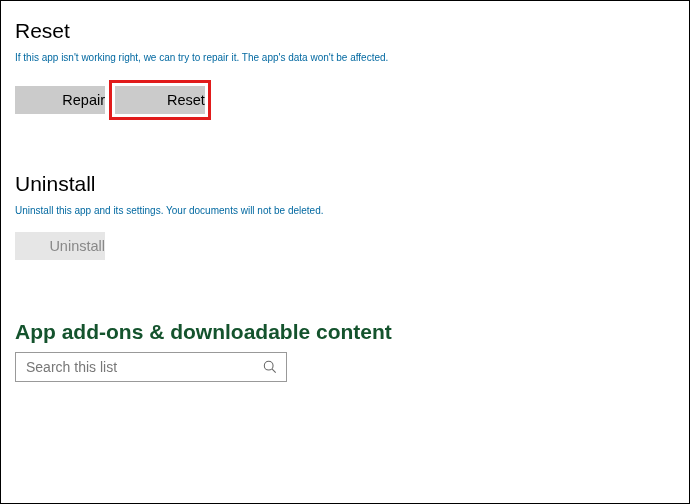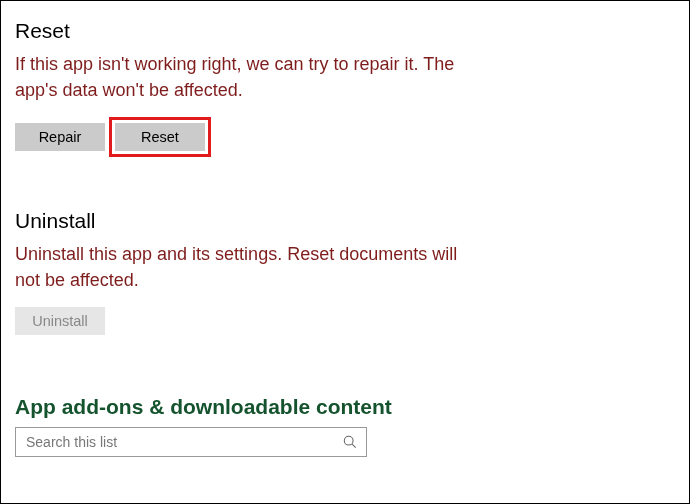--- a/index.html
+++ b/index.html
@@ -25,33 +25,33 @@
       margin-bottom: 8px;
       color: #000;
     }
     .section-title-bold {
       font-size: 21px;
       font-weight: 600;
       margin-bottom: 8px;
       color: #14532d;
     }
     .desc {
-      font-size: 18px;
-      color: #7f1d1d;
+      font-size: 10px;
+      color: #0369a1;
       line-height: 1.45;
       margin-bottom: 14px;
       max-width: 460px;
     }
     .btn {
       display: inline-block;
       background: #cbcbcb;
       border: none;
       padding: 6px 0;
       width: 90px;
-      text-align: center;
+      text-align: right;
       font-size: 14.5px;
       font-family: inherit;
       color: #000;
       cursor: pointer;
       margin-bottom: 14px;
     }
     .btn-disabled {
       background: #e6e6e6;
       color: #888;
       cursor: default;
@@ -66,21 +66,21 @@
       margin-bottom: 0;
     }
     .section-gap {
       height: 38px;
     }
     .section-gap-large {
       height: 46px;
     }
     .search-wrap {
       position: relative;
-      width: 352px;
+      width: 272px;
     }
     .search-input {
       width: 100%;
       padding: 6px 32px 6px 10px;
       font-size: 14px;
       font-family: inherit;
       border: 1px solid #999;
       outline: none;
       color: #000;
     }
@@ -107,21 +107,21 @@
   <button class="btn">Repair</button>
   <div class="highlight-wrap">
     <button class="btn">Reset</button>
   </div>
 </div>
 
 <div class="section-gap"></div>
 
 <div>
   <h2 class="section-title">Uninstall</h2>
-  <p class="desc">Uninstall this app and its settings. Reset documents will not be affected.</p>
+  <p class="desc">Uninstall this app and its settings. Your documents will not be deleted.</p>
   <button class="btn btn-disabled">Uninstall</button>
 </div>
 
 <div class="section-gap-large"></div>
 
 <div>
   <h2 class="section-title-bold">App add-ons &amp; downloadable content</h2>
   <div class="search-wrap">
     <input type="text" class="search-input" placeholder="Search this list" style="">
     <span class="search-icon">

